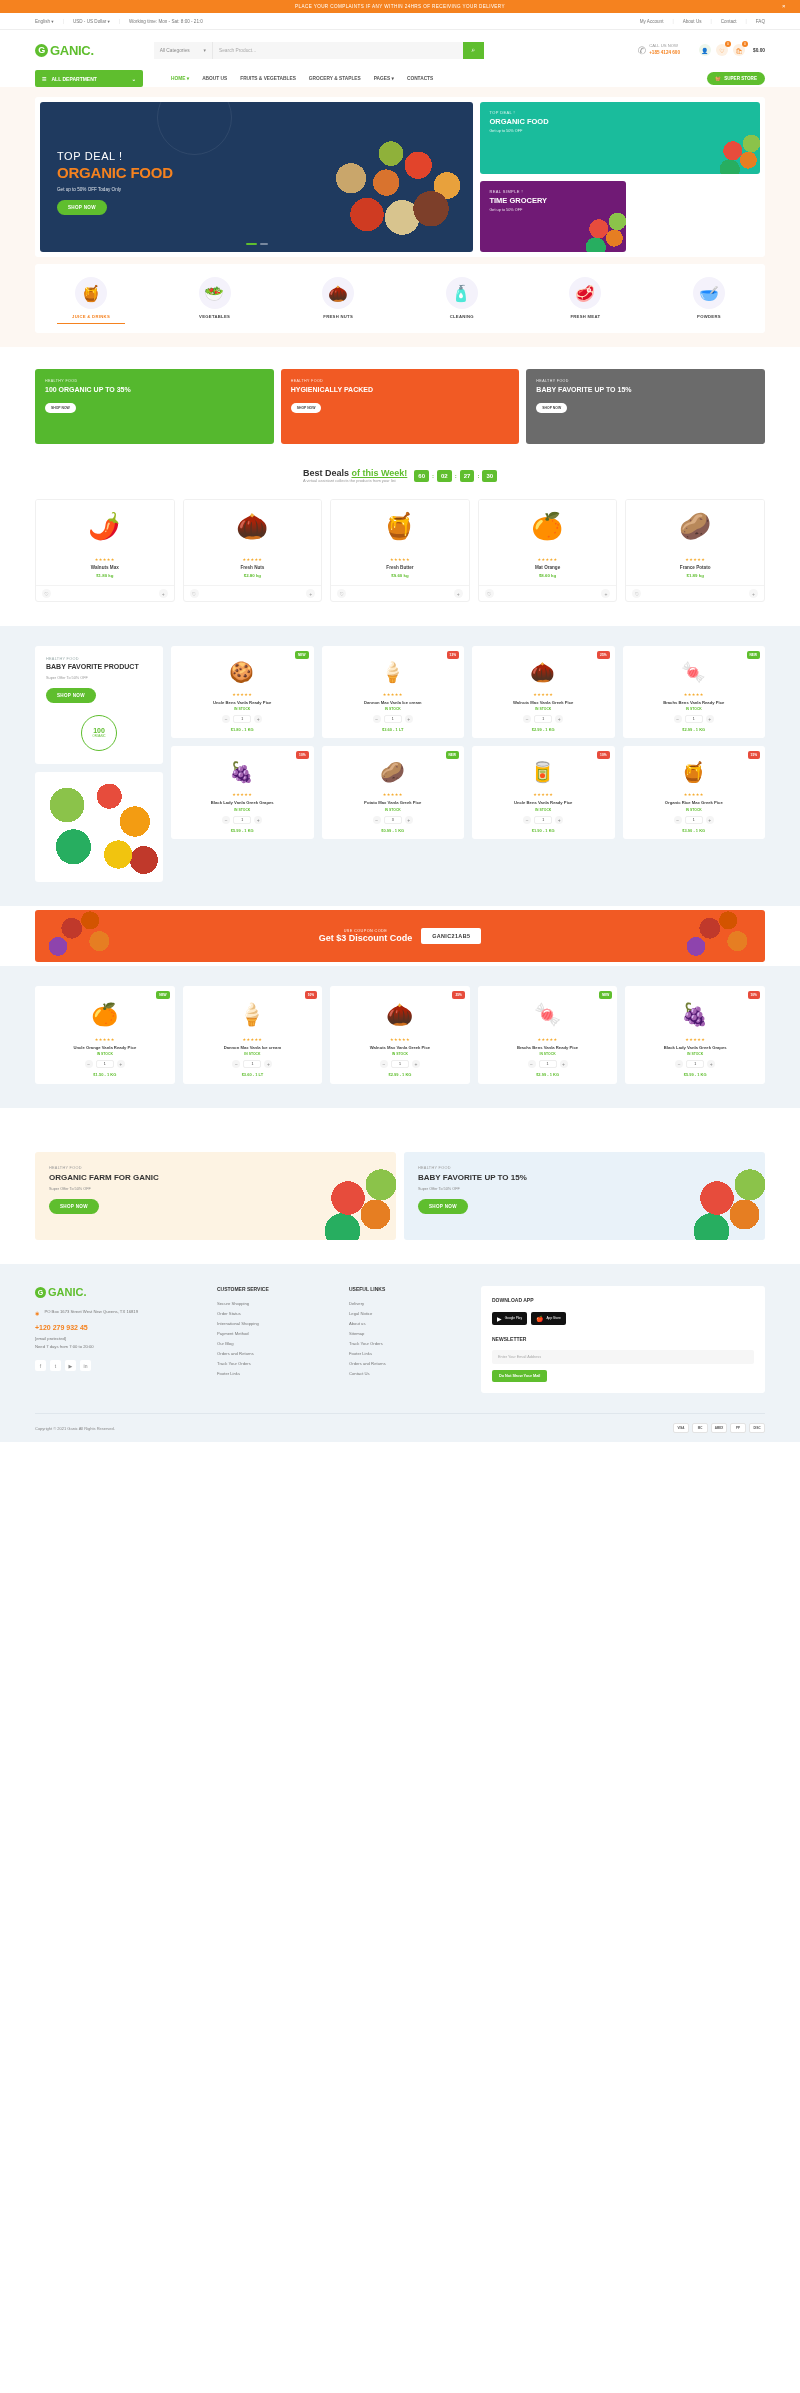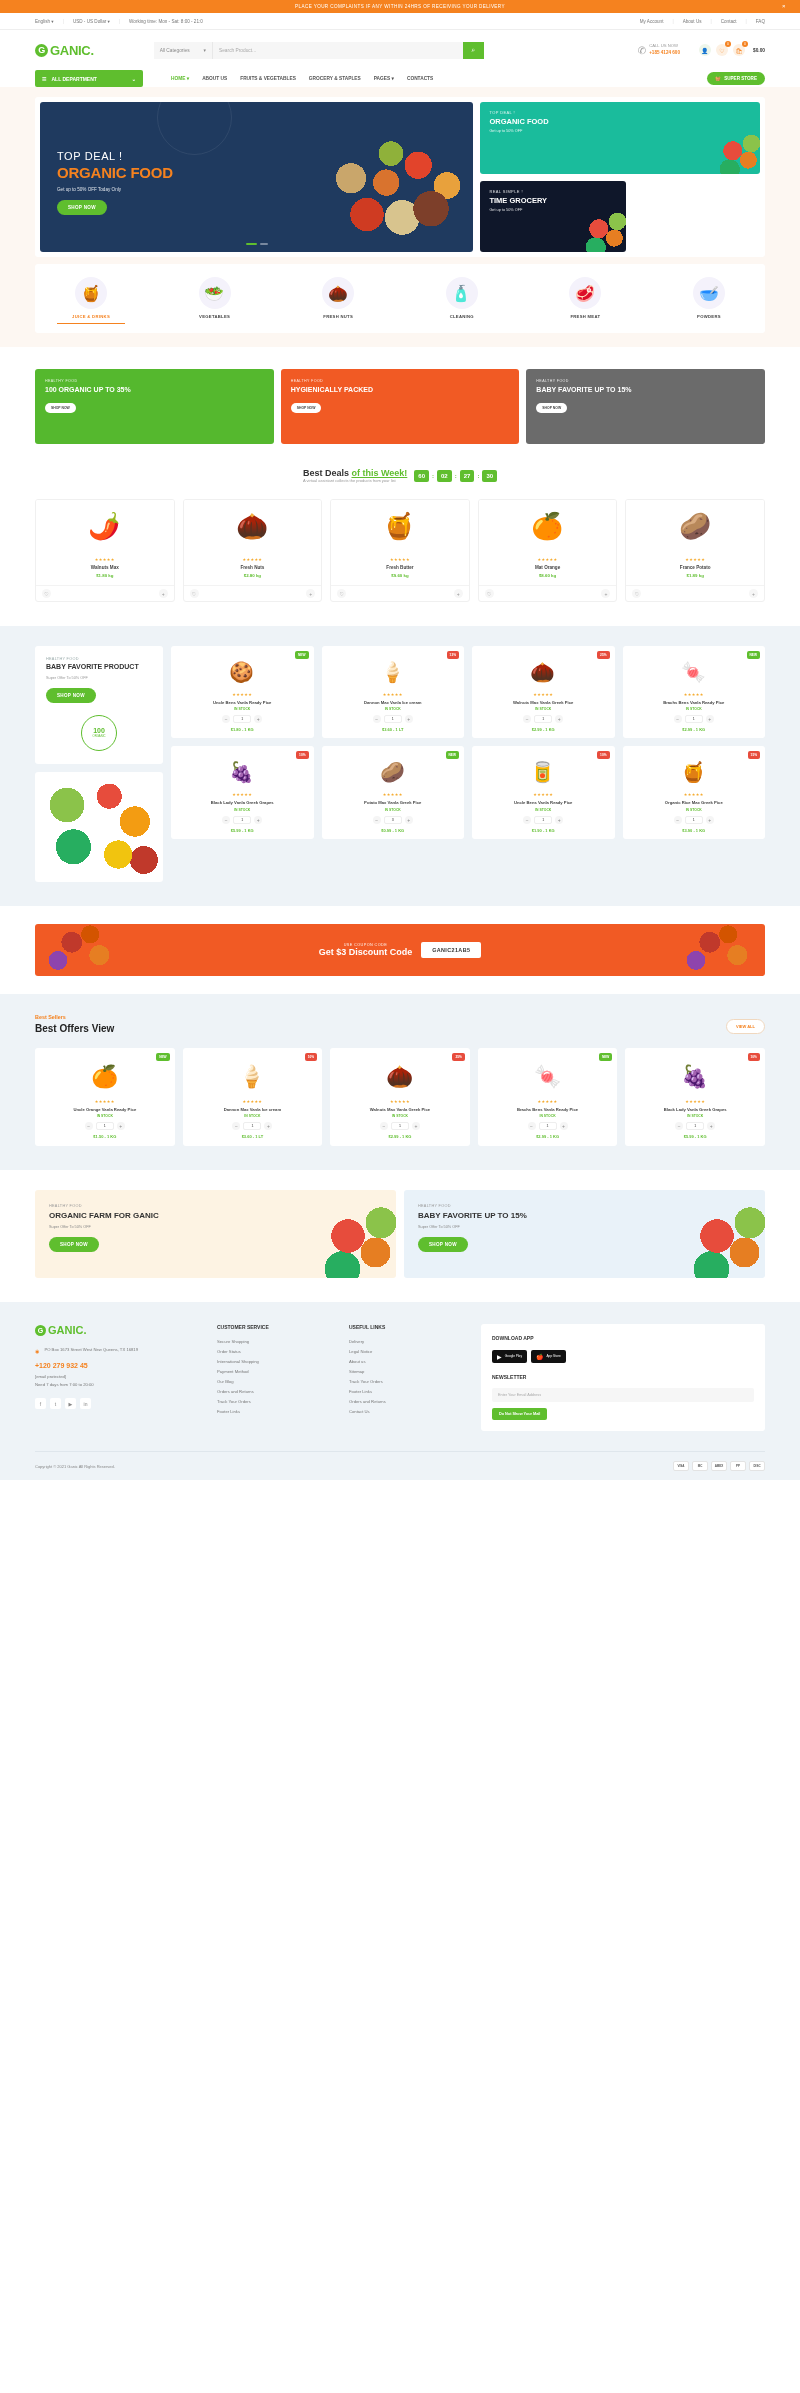--- a/index.html
+++ b/index.html
@@ -93,21 +93,21 @@
   .dots { position:absolute; bottom:7px; left:50%; transform:translateX(-50%);
     display:flex; gap:3px; }
   .dots i { width:8px; height:2px; background:rgba(255,255,255,.4); border-radius:1px; display:block; }
   .dots i.on { background:#5fbe2e; width:11px; }
 
   .hero-side { flex:1; display:flex; flex-direction:column; gap:7px; }
   .hero-side-top { display:flex; gap:7px; flex:1; }
   .side-card { border-radius:3px; position:relative; overflow:hidden; padding:8px 9px; }
   .sc-teal { background:#1abc9c; flex:1; }
   .sc-yellow { background:#f1c40f; flex:1; }
-  .sc-red { background:#0f172a; flex:1; }
+  .sc-red { background:#701a75; flex:1; }
   .sc-label { font-size:4px; color:rgba(255,255,255,.85); letter-spacing:.4px; }
   .sc-title { font-size:7.5px; font-weight:bold; color:#fff; margin-top:2px; line-height:1.2; }
   .sc-sub { font-size:3.8px; color:rgba(255,255,255,.85); margin-top:3px; }
   .sc-tag { display:inline-block; background:rgba(0,0,0,.22); color:#fff; font-size:3.4px;
     padding:2px 4px; border-radius:2px; letter-spacing:.3px; }
   .sc-yellow .sc-title, .sc-yellow .sc-label { color:#2c3e50; }
   .btn-white { display:inline-block; background:#fff; color:#444; font-size:3.8px;
     font-weight:bold; padding:4px 8px; border-radius:8px; margin-top:6px; }
   .veg-blob { position:absolute; right:-10px; bottom:-14px; width:62px; height:62px;
     border-radius:50%;
@@ -204,21 +204,21 @@
     font-size:20px; }
   .spname { font-size:4.2px; font-weight:bold; color:#444; line-height:1.3; margin-top:3px; }
   .instock { font-size:3.4px; color:#5fbe2e; font-weight:bold; margin-top:2px; }
   .qtyrow { display:flex; align-items:center; justify-content:center; gap:3px; margin-top:4px; }
   .qbtn { width:8px; height:8px; border-radius:50%; background:#f5f5f5;
     display:flex; align-items:center; justify-content:center; font-size:5px; color:#888; }
   .qval { border:1px solid #eee; font-size:3.6px; padding:1px 7px; border-radius:2px; }
   .spprice { font-size:4px; color:#5fbe2e; font-weight:bold; margin-top:4px; }
 
   
-  .coupon-sec { padding:18px 0; }
+  .coupon-sec { padding:4px 0; }
   .coupon { height:52px; border-radius:3px; background:#f15a24; display:flex;
     align-items:center; justify-content:center; gap:9px; position:relative; overflow:hidden; }
   .coupon .cl { font-size:3.8px; color:rgba(255,255,255,.9); letter-spacing:.4px; }
   .coupon .ct { font-size:9px; font-weight:bold; color:#fff; }
   .coupon-code { background:#fff; color:#333; font-size:5.4px; font-weight:bold;
     padding:5px 11px; border-radius:2px; letter-spacing:.4px; }
   .cside { position:absolute; top:0; bottom:0; width:92px;
     background:radial-gradient(circle at 40% 35%, #c0392b 0 16%, transparent 16%),
       radial-gradient(circle at 70% 60%, #e67e22 0 14%, transparent 14%),
       radial-gradient(circle at 25% 70%, #8e44ad 0 12%, transparent 12%),
@@ -227,21 +227,21 @@
 
   
   .best-sec { background:#eef3f7; padding:20px 0 24px; }
   .bgrid { display:flex; gap:8px; }
   .bcard { flex:1; background:#fff; border-radius:3px; padding:7px; text-align:center;
     position:relative; }
   .bimg { height:44px; display:flex; align-items:center; justify-content:center; font-size:22px; }
 
   
   .bot-sec { padding:20px 0 24px; }
-  .bot-grid { display:flex; gap:8px; }
+  .bot-grid { display:flex; gap:8px;margin-top:24px; }
   .botbanner { flex:1; height:88px; border-radius:3px; padding:14px; position:relative;
     overflow:hidden; }
   .bb1 { background:#fdf3e3; }
   .bb2 { background:#e9f2f9; }
   .bb-label { font-size:3.8px; color:#999; letter-spacing:.3px; }
   .bb-title { font-size:8px; font-weight:bold; color:#333; margin-top:3px; line-height:1.25; }
   .bb-sub { font-size:3.8px; color:#888; margin-top:4px; }
 
   
   .footer { background:#eef3f7; padding:22px 0 0; }
@@ -674,27 +674,20 @@
           <div class="cl">USE COUPON CODE</div>
           <div class="ct">Get $3 Discount Code</div>
         </div>
         <div class="coupon-code">GANIC21AB5</div>
       </div>
     </div>
   </div>
 
   <div class="best-sec">
     <div class="container">
-      <div class="sec-head">
-        <div>
-          <div class="sec-eyebrow">Best Sellers</div>
-          <div class="sec-title">Best Offers View</div>
-        </div>
-        <div class="viewall">VIEW ALL</div>
-      </div>
       <div class="bgrid">
         <div class="bcard">
           <div class="ribbon">NEW</div>
           <div class="bimg">🍊</div>
           <div class="stars">★★★★★</div>
           <div class="spname">Uncle Orange Vanla Ready Pice</div>
           <div class="instock">IN STOCK</div>
           <div class="qtyrow">
               <span class="qbtn">−</span>
             <span class="qval">1</span>

